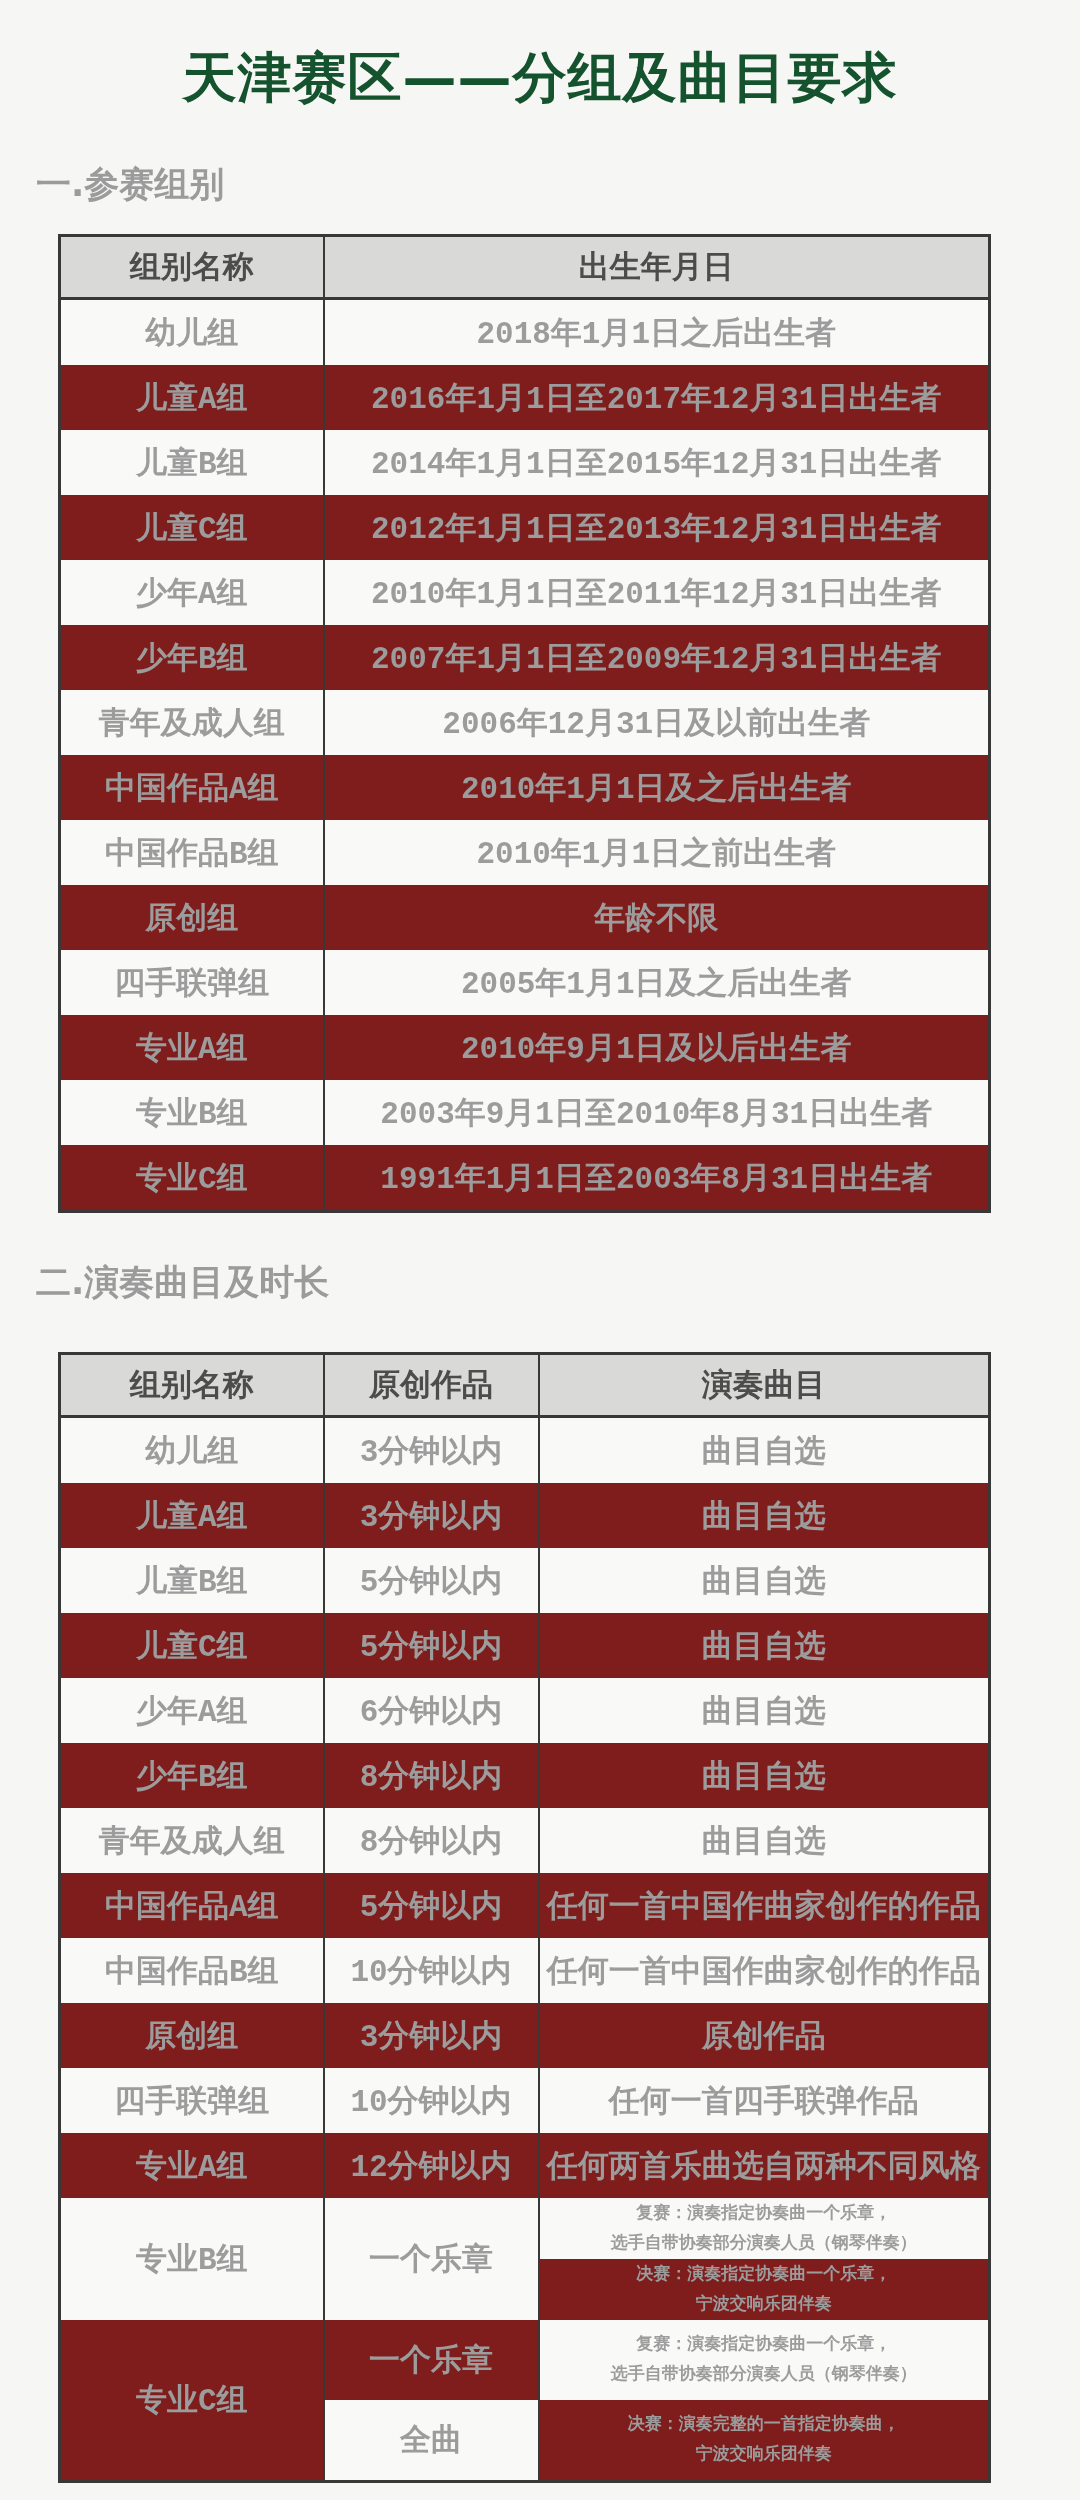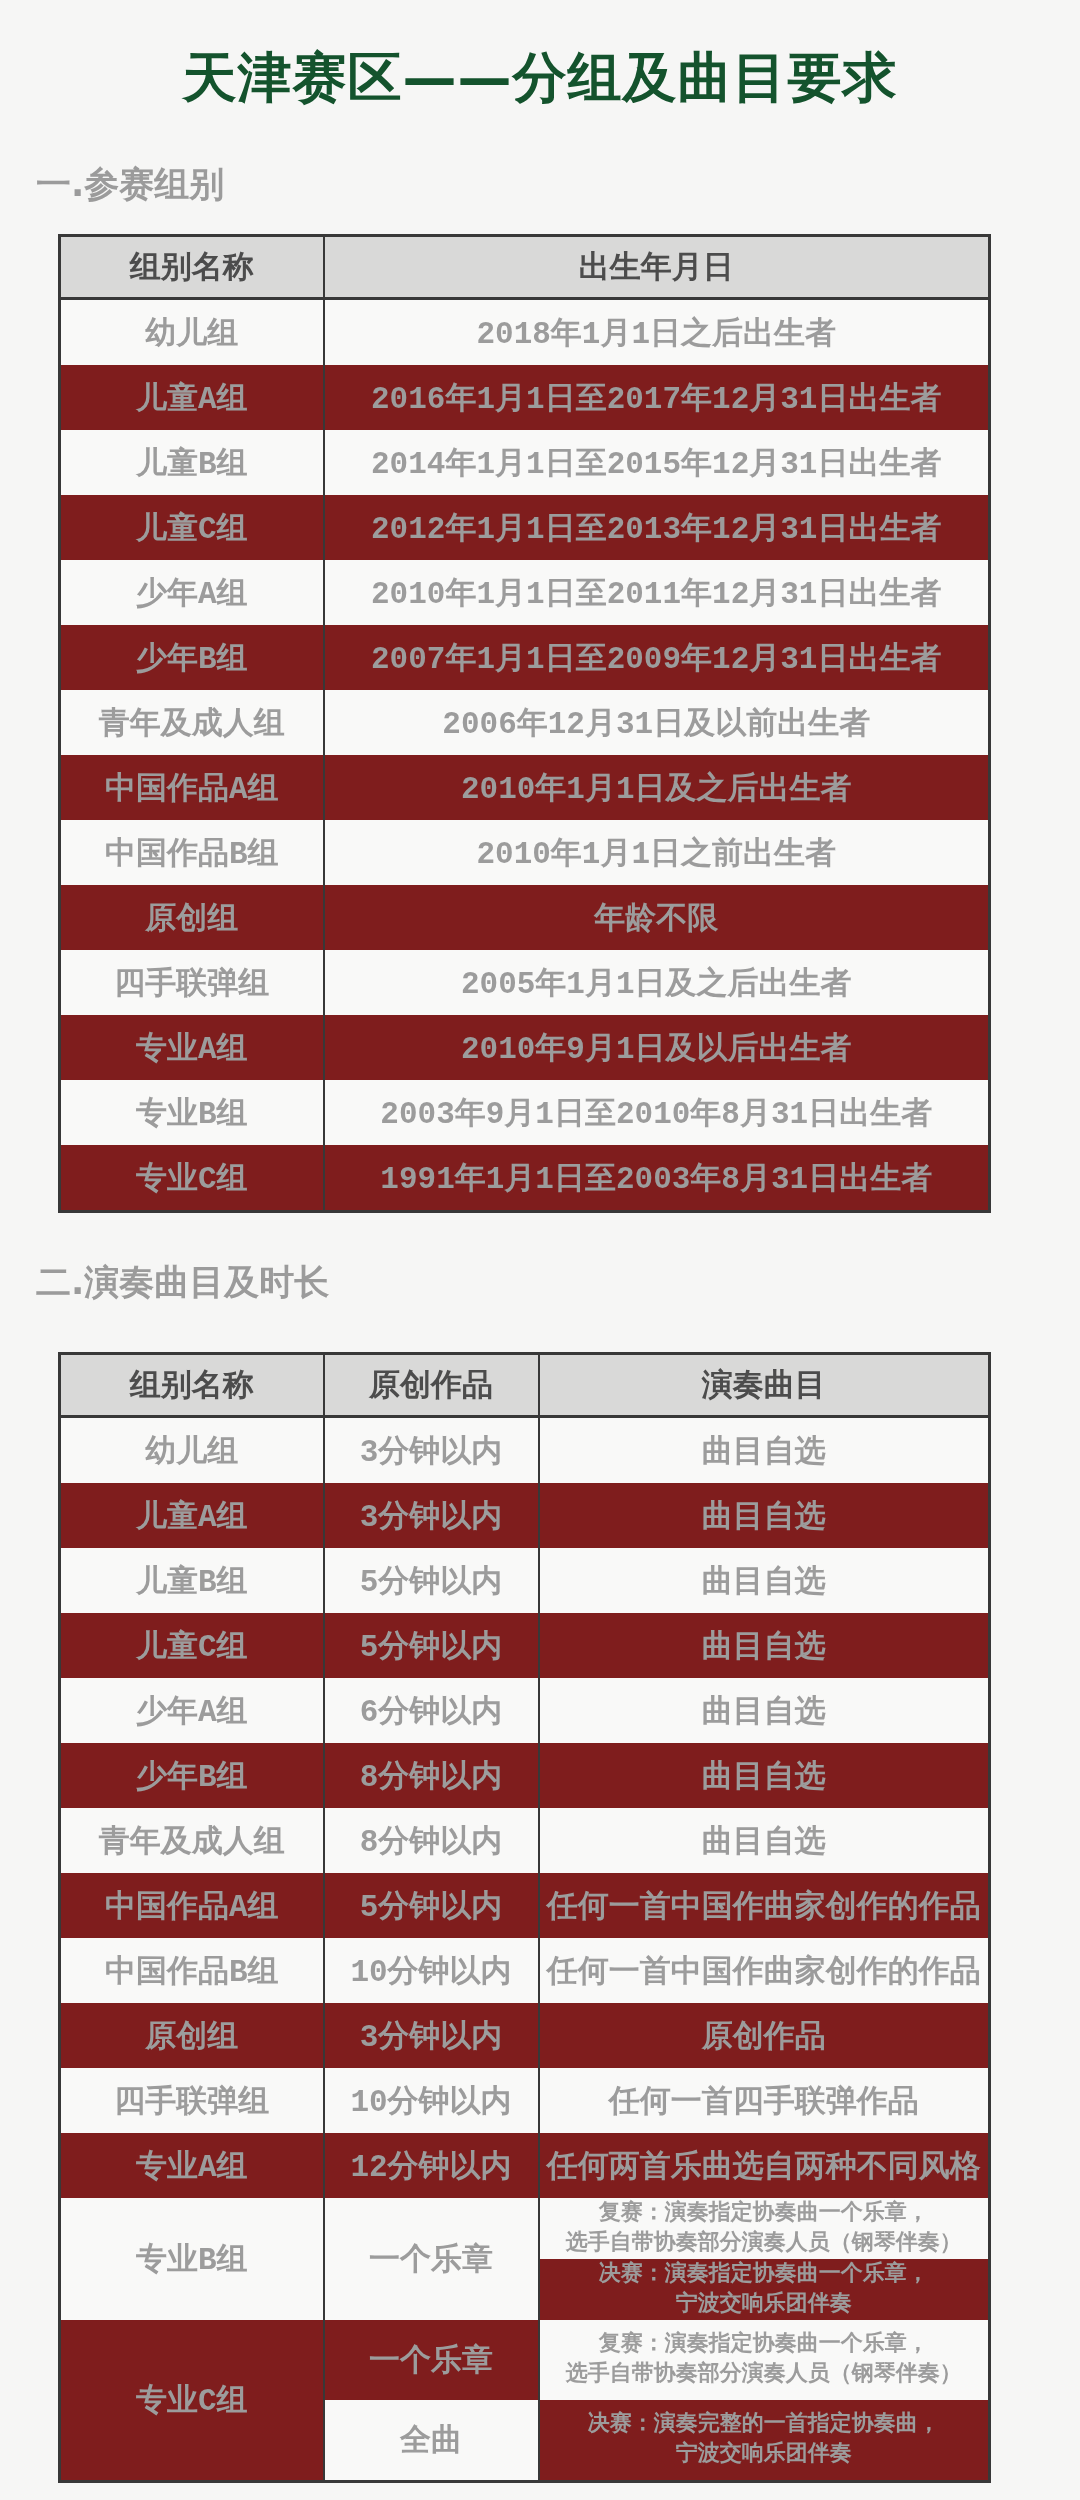--- a/index.html
+++ b/index.html
@@ -50,21 +50,21 @@
   td{
     height:65px;
     font-size:31px;
     color:#9c9c9c;
   }
   .bg-w{background:#f9f9f8;}
   .bg-g{background:#7f1d1d;}
   td.sub-b{height:61px;}
   td.sub-c{height:80px;}
   .subline{
-    font-size:22px;
+    font-size:17px;
     line-height:30px;
     white-space:nowrap;
   }
   .col1-1{width:264px;}
   .col1-2{width:666px;}
   .col2-1{width:264px;}
   .col2-2{width:215px;}
   .col2-3{width:451px;}
 </style>
 </head>

